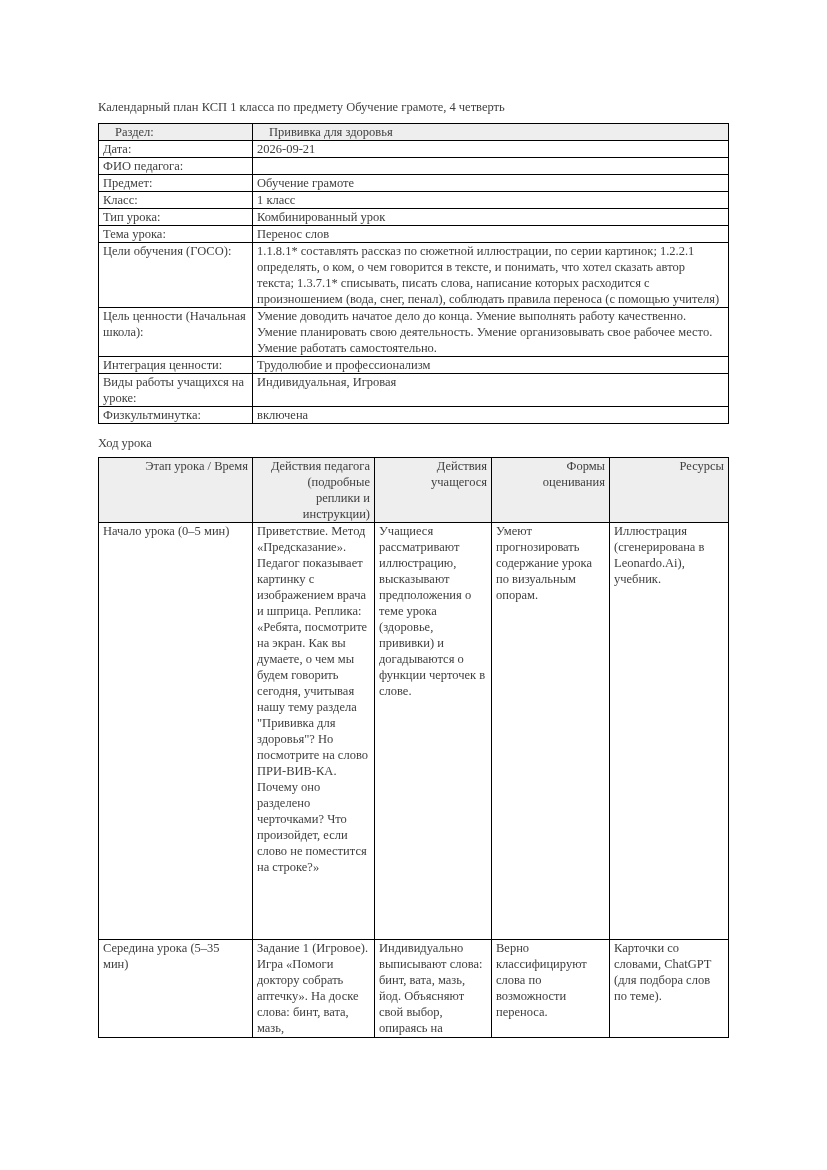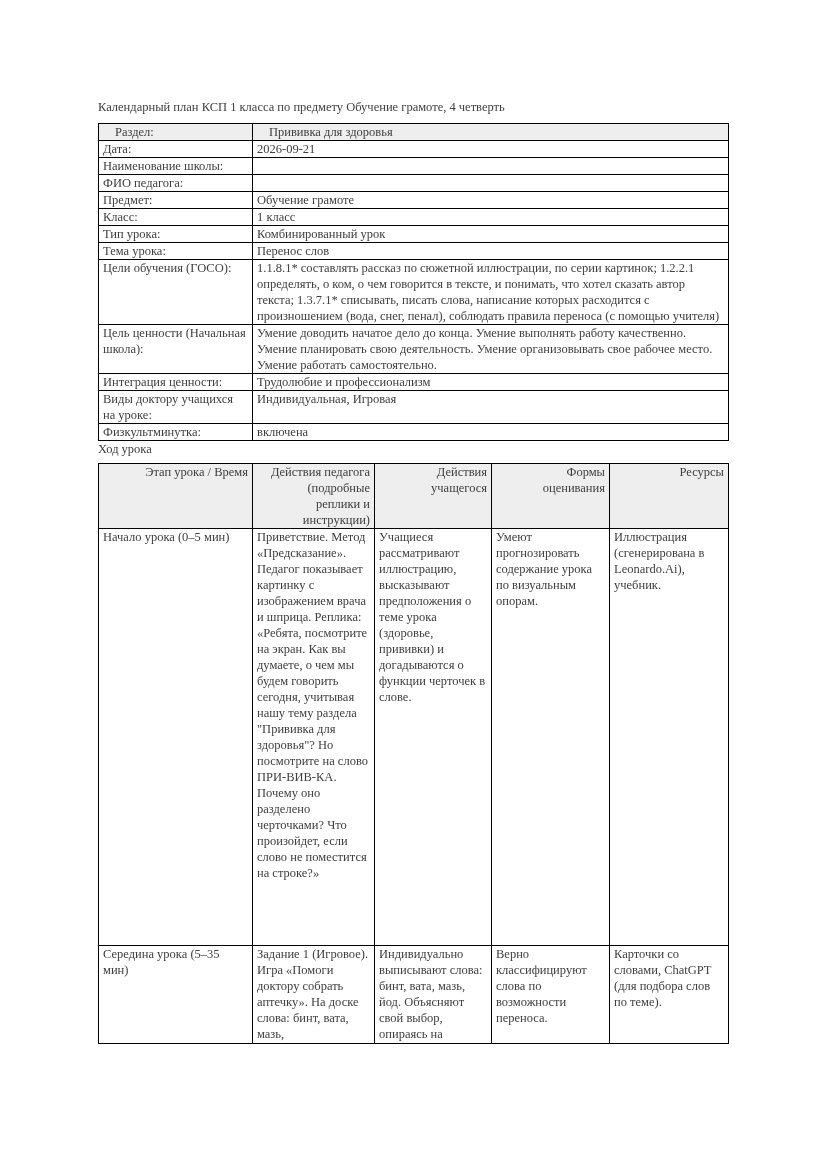--- a/index.html
+++ b/index.html
@@ -39,21 +39,21 @@
     vertical-align: top;
     text-align: left;
     font-weight: normal;
     overflow: hidden;
     word-wrap: break-word;
   }
   .info-table td { height: 16px; }
   .info-table col.c-label { width: 154px; }
   .info-table col.c-value { width: 476px; }
   tr.hdr td, .lesson-table thead th { background: #eeeeee; padding-left: 16px; }
-  .section-heading { margin: 0 0 6px 0; }
+  .section-heading { margin: 11px 0 6px 0; }
   .lesson-table col.c1 { width: 154px; }
   .lesson-table col.c2 { width: 122px; }
   .lesson-table col.c3 { width: 117px; }
   .lesson-table col.c4 { width: 118px; }
   .lesson-table col.c5 { width: 119px; }
   .lesson-table thead th { height: 64px; text-align: right; }
   tr.row-main td { height: 416px; }
   tr.row-cut td { height: 97px; }
   tr.row-cut .clip { height: 96px; overflow: hidden; }
 </style>
@@ -71,24 +71,20 @@
           <col class="c-value">
         </colgroup>
       <tbody>
         <tr class="hdr">
           <td>Раздел:</td>
           <td>Прививка для здоровья</td>
         </tr>
         <tr>
           <td>Дата:</td>
           <td>2026-09-21</td>
-        </tr>
-        <tr>
-          <td>Наименование школы:</td>
-          <td></td>
         </tr>
         <tr>
           <td>ФИО педагога:</td>
           <td></td>
         </tr>
         <tr>
           <td>Предмет:</td>
           <td>Обучение грамоте</td>
         </tr>
         <tr>
@@ -109,21 +105,21 @@
         </tr>
         <tr>
           <td>Цель ценности (Начальная школа):</td>
           <td>Умение доводить начатое дело до конца. Умение выполнять работу качественно. Умение планировать свою деятельность. Умение организовывать свое рабочее место. Умение работать самостоятельно.</td>
         </tr>
         <tr>
           <td>Интеграция ценности:</td>
           <td>Трудолюбие и профессионализм</td>
         </tr>
         <tr>
-          <td>Виды доктору учащихся на уроке:</td>
+          <td>Виды работы учащихся на уроке:</td>
           <td>Индивидуальная, Игровая</td>
         </tr>
         <tr>
           <td>Физкультминутка:</td>
           <td>включена</td>
         </tr>
       </tbody>
     </table>
 
     <div class="section-heading">Ход урока</div>

